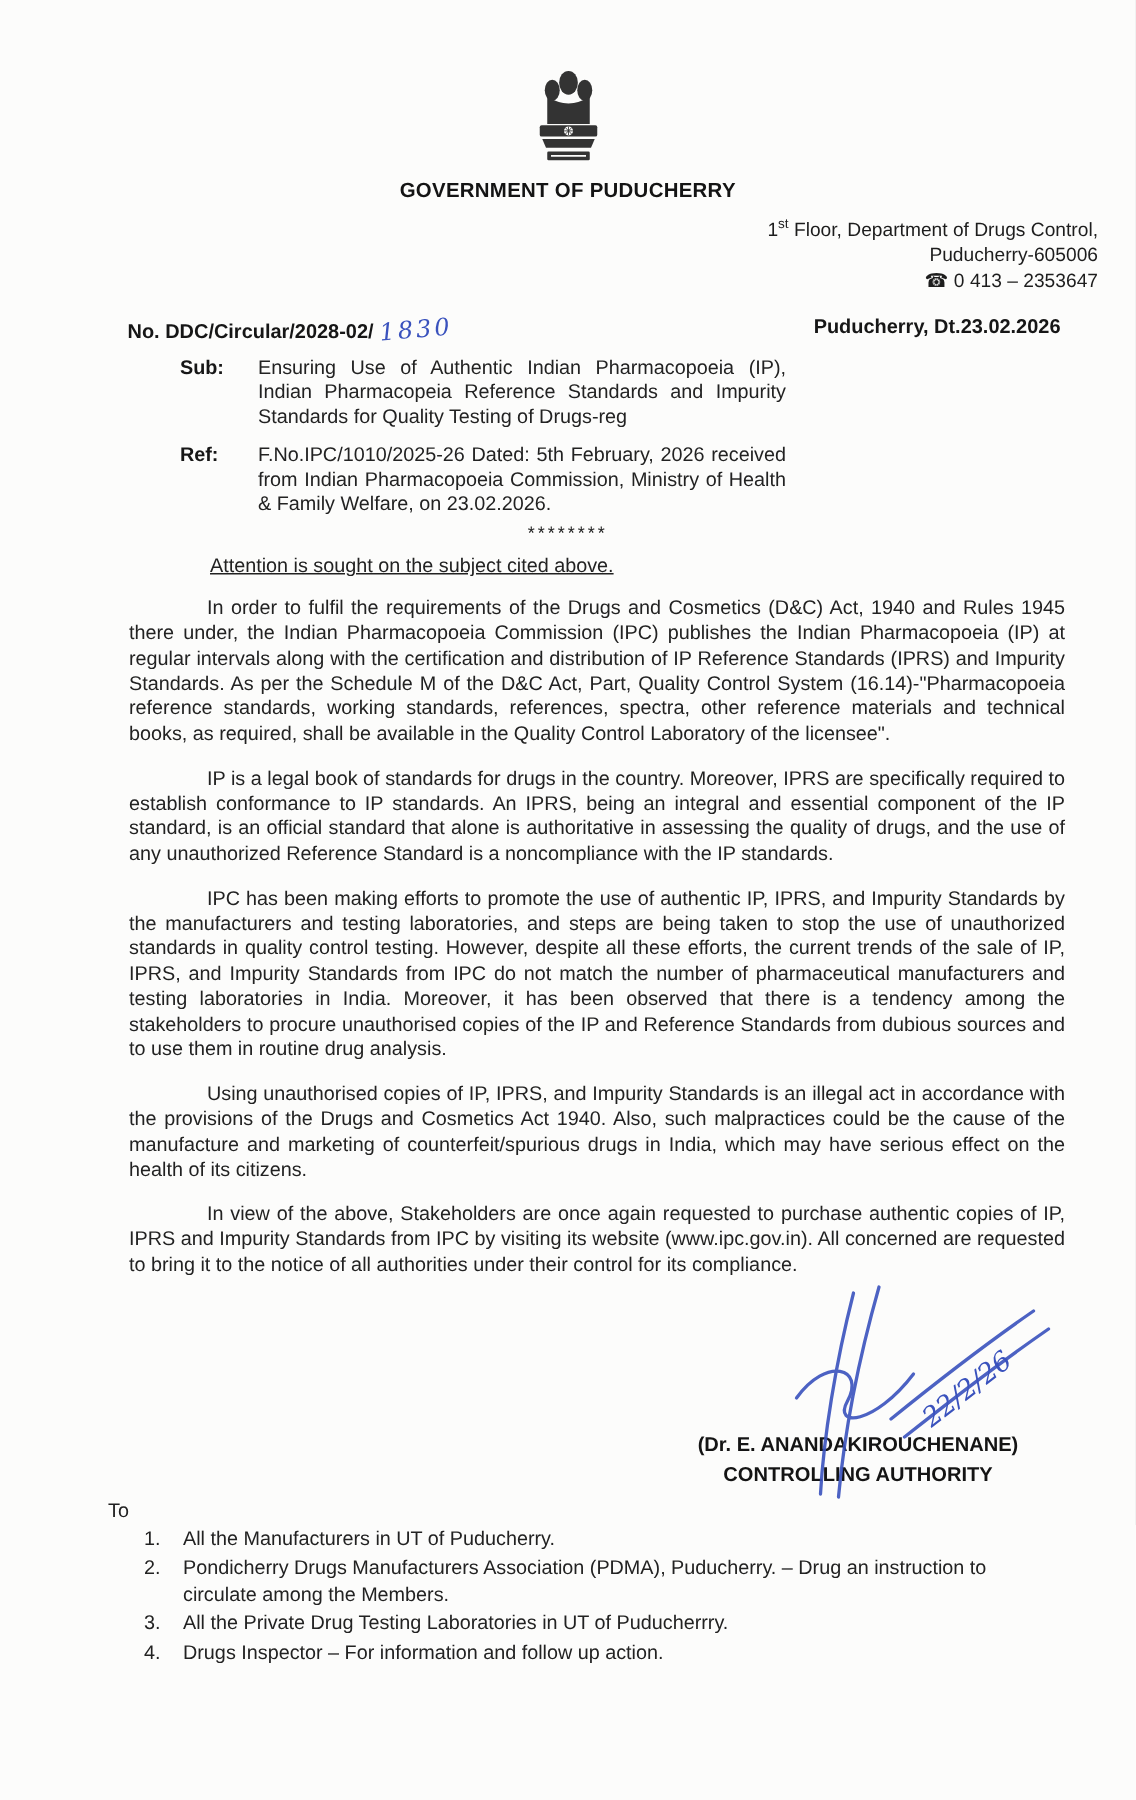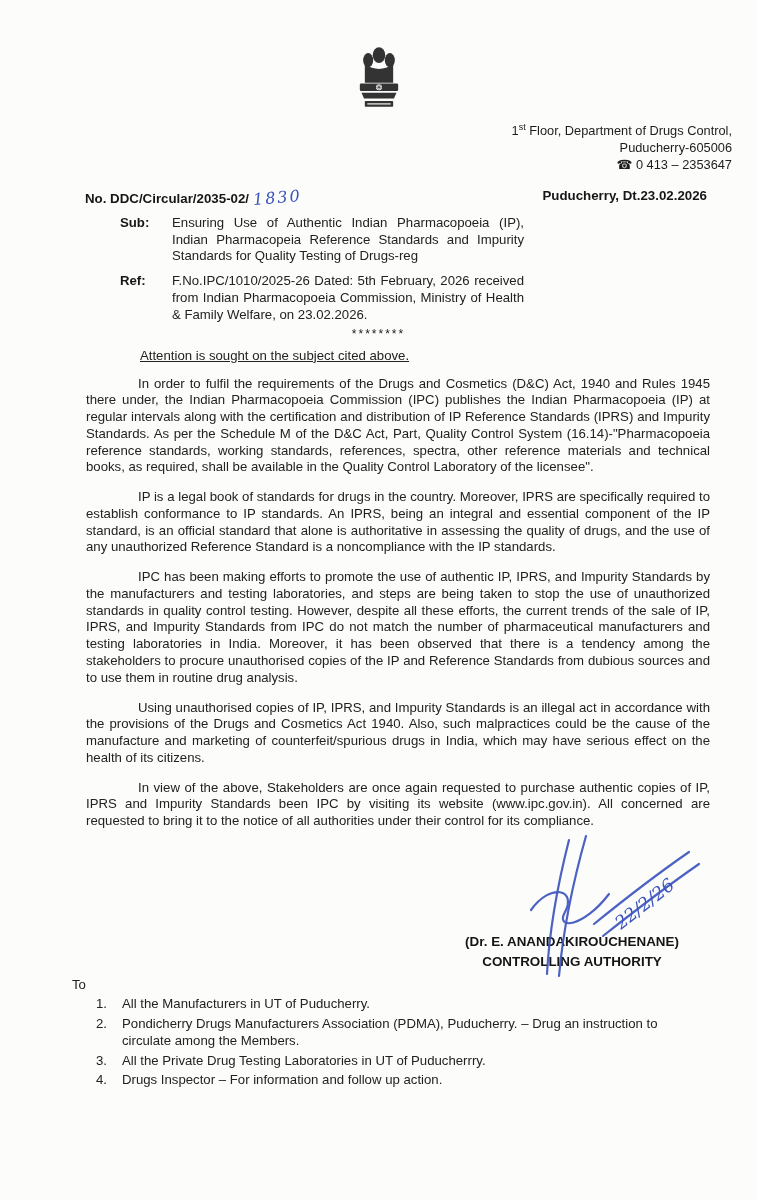--- a/index.html
+++ b/index.html
@@ -71,30 +71,31 @@
         <line x1="30" y1="46" x2="30" y2="53"></line>
         <line x1="26.5" y1="49.5" x2="33.5" y2="49.5"></line>
         <line x1="27.6" y1="47" x2="32.4" y2="52"></line>
         <line x1="27.6" y1="52" x2="32.4" y2="47"></line>
       </g>
       <rect x="16" y="68.8" width="28" height="1.4" fill="#fcfcfb"></rect>
     </svg>
   </div>
 
   <div class="hdr-block">
+    <div class="hdr">GOVERNMENT OF PUDUCHERRY</div>
   </div>
 
   <div class="address">
     <div><span>1</span><sup>st</sup><span> Floor, Department of Drugs Control,</span></div>
     <div>Puducherry-605006</div>
     <div><span>☎</span><span> 0 413 – 2353647</span></div>
   </div>
 
   <div class="refline">
-    <div><span>No. DDC/Circular/2035-02/</span> <span class="handwritten">1830</span></div>
+    <div><span>No. DDC/Circular/2028-02/</span> <span class="handwritten">1830</span></div>
     <div>Puducherry, Dt.23.02.2026</div>
   </div>
 
 
   <div class="subref">
     <div class="lbl">Sub:</div>
     <div class="txt">Ensuring Use of Authentic Indian Pharmacopoeia (IP), Indian Pharmacopeia Reference Standards and Impurity Standards for Quality Testing of Drugs-reg</div>
   </div>
 
   <div class="subref">
@@ -103,21 +104,21 @@
   </div>
 
   <div class="stars">********</div>
 
   <div class="attention">Attention is sought on the subject cited above.</div>
 
   <div class="para">In order to fulfil the requirements of the Drugs and Cosmetics (D&amp;C) Act, 1940 and Rules 1945 there under, the Indian Pharmacopoeia Commission (IPC) publishes the Indian Pharmacopoeia (IP) at regular intervals along with the certification and distribution of IP Reference Standards (IPRS) and Impurity Standards.  As per the Schedule M of the D&amp;C Act, Part, Quality Control System (16.14)-"Pharmacopoeia reference standards, working standards, references, spectra, other reference materials and technical books, as required, shall be available in the Quality Control Laboratory of the licensee".</div>
   <div class="para">IP is a legal book of standards for drugs in the country. Moreover, IPRS are specifically required to establish conformance to IP standards. An IPRS, being an integral and essential component of the IP standard, is an official standard that alone is authoritative in assessing the quality of drugs, and the use of any unauthorized Reference Standard is a noncompliance with the IP standards.</div>
   <div class="para">IPC has been making efforts to promote the use of authentic IP, IPRS, and Impurity Standards by the manufacturers and testing laboratories, and steps are being taken to stop the use of unauthorized standards in quality control testing. However, despite all these efforts, the current trends of the sale of IP, IPRS, and Impurity Standards from IPC do not match the number of pharmaceutical manufacturers and testing laboratories in India. Moreover, it has been observed that there is a tendency among the stakeholders to procure unauthorised copies of the IP and Reference Standards from dubious sources and to use them in routine drug analysis.</div>
   <div class="para">Using unauthorised copies of IP, IPRS, and Impurity Standards is an illegal act in accordance with the provisions of the Drugs and Cosmetics Act 1940. Also, such malpractices could be the cause of the manufacture and marketing of counterfeit/spurious drugs in India, which may have serious effect on the health of its citizens.</div>
-  <div class="para">In view of the above, Stakeholders are once again requested to purchase authentic copies of IP, IPRS and Impurity Standards been IPC by visiting its website (www.ipc.gov.in). All concerned are requested to bring it to the notice of all authorities under their control for its compliance.</div>
+  <div class="para">In view of the above, Stakeholders are once again requested to purchase authentic copies of IP, IPRS and Impurity Standards from IPC by visiting its website (www.ipc.gov.in). All concerned are requested to bring it to the notice of all authorities under their control for its compliance.</div>
 
   <div class="sig-area">
     <div class="sig-name-block">
       <div>(Dr. E. ANANDAKIROUCHENANE)</div>
       <div>CONTROLLING AUTHORITY</div>
     </div>
     <svg class="sig-svg" width="240" height="150" viewBox="0 0 240 150" aria-hidden="true">
       <g fill="none" stroke="#3a52bd" stroke-width="2.2" stroke-linecap="round" opacity="0.9">
         <path d="M78 8 C 66 55, 58 105, 56 142"></path>
         <path d="M95 4 C 82 50, 72 100, 68 144"></path>

